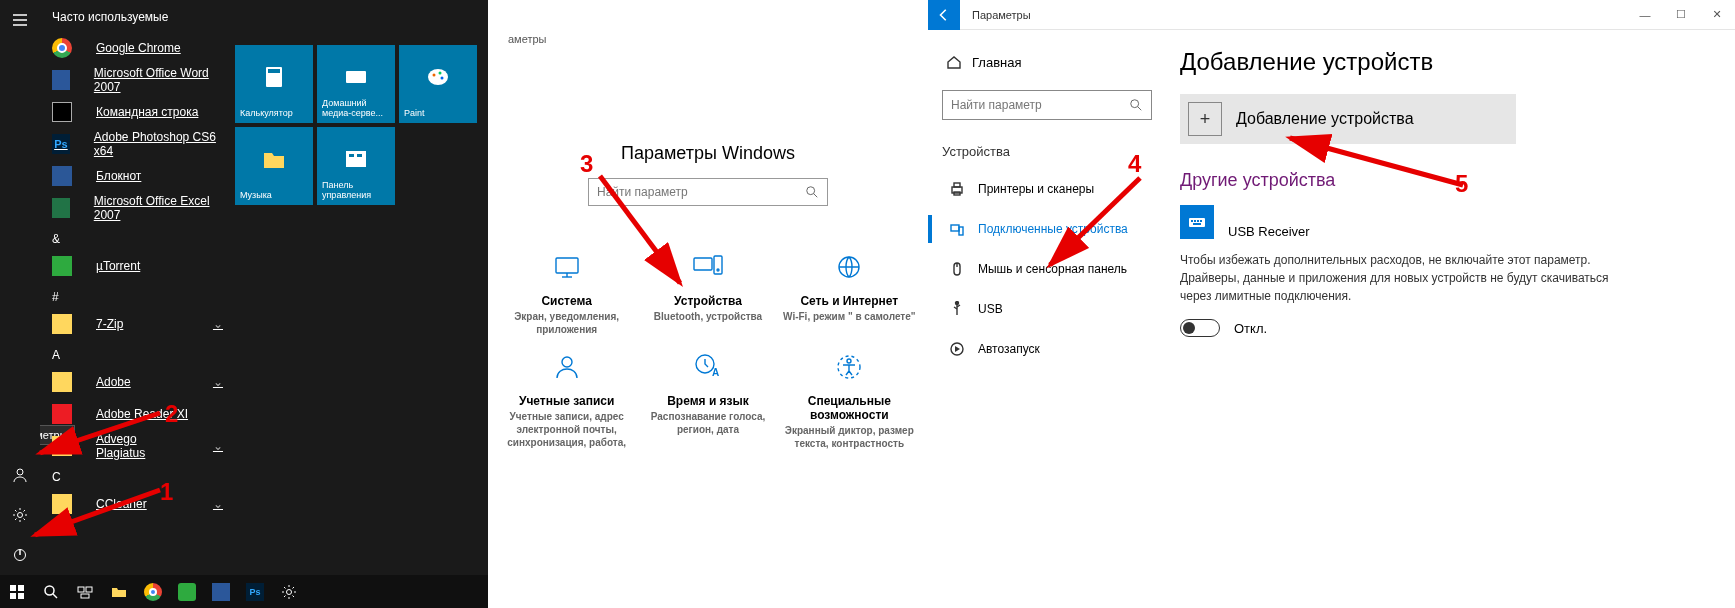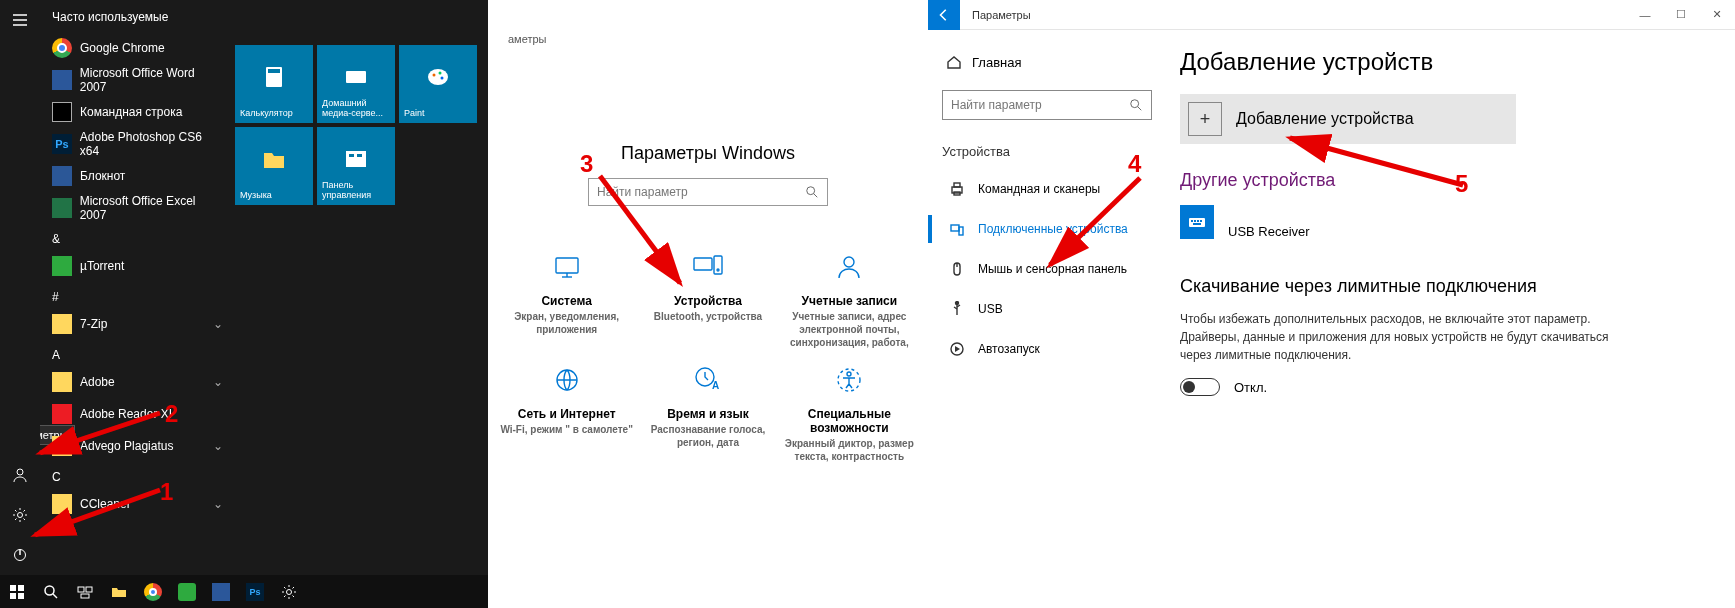--- a/index.html
+++ b/index.html
@@ -8,21 +8,21 @@
 
 .start-panel { position: absolute; left: 0; top: 0; width: 488px; height: 575px; background: #1a1a1a; color: #fff; font-size: 12px; }
 .rail { position: absolute; left: 0; top: 0; width: 40px; height: 575px; background: #1a1a1a; display: flex; flex-direction: column; justify-content: space-between; }
 .rail-top, .rail-bottom { display:flex; flex-direction:column; }
 .rail-btn { width: 40px; height: 40px; display: flex; align-items: center; justify-content: center; color: #fff; }
 .rail-btn svg { width: 16px; height: 16px; fill: #fff; }
 .rail-tooltip { position:absolute; left:2px; bottom:130px; background:#2b2b2b; padding:3px 6px; font-size:11px; border:1px solid #555; }
 
 .apps-col { position: absolute; left: 40px; top: 0; width: 195px; height: 575px; }
 .apps-header { padding: 10px 12px 8px; font-size: 12px; color: #fff; }
-.app-row { display:flex; align-items:center; height:32px; padding:0 12px; gap:8px; color:#fff; font-size:12px; }
+.app-row { display:flex; align-items:center; height:32px; padding:0 12px; gap:24px; color:#fff; font-size:12px;text-decoration:underline; }
 .app-icon { width:20px; height:20px; display:flex; align-items:center; justify-content:center; font-size:11px; color:#fff; }
 .app-icon.chrome { background: conic-gradient(#ea4335 0 120deg,#34a853 120deg 240deg,#fbbc05 240deg 360deg); border-radius:50%; position:relative; }
 .app-icon.chrome::after{content:'';position:absolute;inset:5px;background:#4285f4;border-radius:50%;border:2px solid #fff;}
 .app-icon.word { background:#2b579a; }
 .app-icon.cmd { background:#000; border:1px solid #aaa; }
 .app-icon.ps { background:#001e36; color:#31a8ff; font-weight:bold; }
 .app-icon.notepad { background:#2b5797; }
 .app-icon.excel { background:#217346; }
 .app-icon.utorrent { background:#2eaa3f; }
 .app-icon.folder { background:#ffd75e; }
@@ -328,36 +328,36 @@
             <rect x="23" y="6" width="8" height="18" rx="1"></rect>
             <circle cx="27" cy="20" r="1"></circle>
           </svg>
         </div>
         <div class="sm-item-title">Устройства</div>
         <div class="sm-item-sub">Bluetooth, устройства</div>
       </div>
       <div class="sm-item">
         <div class="sm-item-icon">
           <svg viewBox="0 0 34 34">
-            <circle cx="17" cy="12" r="5"></circle>
-            <path d="M7 28c0-6 5-9 10-9s10 3 10 9"></path>
-          </svg>
-        </div>
-        <div class="sm-item-title">Учетные записи</div>
-        <div class="sm-item-sub">Учетные записи, адрес электронной почты, синхронизация, работа,</div>
+            <circle cx="17" cy="17" r="10"></circle>
+            <path d="M7 17h20M17 7c4 4 4 16 0 20M17 7c-4 4-4 16 0 20"></path>
+          </svg>
+        </div>
+        <div class="sm-item-title">Сеть и Интернет</div>
+        <div class="sm-item-sub">Wi-Fi, режим " в самолете"</div>
       </div>
       <div class="sm-item">
         <div class="sm-item-icon">
           <svg viewBox="0 0 34 34">
-            <circle cx="17" cy="17" r="10"></circle>
-            <path d="M7 17h20M17 7c4 4 4 16 0 20M17 7c-4 4-4 16 0 20"></path>
-          </svg>
-        </div>
-        <div class="sm-item-title">Сеть и Интернет</div>
-        <div class="sm-item-sub">Wi-Fi, режим " в самолете"</div>
+            <circle cx="17" cy="12" r="5"></circle>
+            <path d="M7 28c0-6 5-9 10-9s10 3 10 9"></path>
+          </svg>
+        </div>
+        <div class="sm-item-title">Учетные записи</div>
+        <div class="sm-item-sub">Учетные записи, адрес электронной почты, синхронизация, работа,</div>
       </div>
       <div class="sm-item">
         <div class="sm-item-icon">
           <svg viewBox="0 0 34 34">
             <circle cx="14" cy="14" r="9"></circle>
             <path d="M14 9v5l3 3"></path>
             <text x="21" y="26" font-size="10" fill="#0078d4" stroke="none">А</text>
           </svg>
         </div>
         <div class="sm-item-title">Время и язык</div>
@@ -409,21 +409,21 @@
       <div class="dp-section">Устройства</div>
       <div class="dp-nav" id="dp-nav">
           <div class="dp-nav-item">
             <div class="dp-nav-icon">
               <svg viewBox="0 0 16 16">
                 <rect x="3" y="6" width="10" height="6"></rect>
                 <rect x="5" y="2" width="6" height="4"></rect>
                 <rect x="5" y="11" width="6" height="3"></rect>
               </svg>
             </div>
-            <span>Командная и сканеры</span>
+            <span>Принтеры и сканеры</span>
           </div>
           <div class="dp-nav-item selected">
             <div class="dp-nav-icon">
               <svg viewBox="0 0 16 16">
                 <rect x="2" y="4" width="8" height="6"></rect>
                 <rect x="10" y="6" width="4" height="8"></rect>
               </svg>
             </div>
             <span>Подключенные устройства</span>
           </div>
@@ -470,21 +470,20 @@
               <rect x="2" y="6" width="16" height="9" rx="1" fill="#fff"></rect>
               <rect x="4" y="8" width="2" height="2" fill="#0078d4"></rect>
               <rect x="7" y="8" width="2" height="2" fill="#0078d4"></rect>
               <rect x="10" y="8" width="2" height="2" fill="#0078d4"></rect>
               <rect x="13" y="8" width="2" height="2" fill="#0078d4"></rect>
               <rect x="6" y="11" width="8" height="2" fill="#0078d4"></rect>
             </svg>
           </div>
         <span>USB Receiver</span>
       </div>
-      <div class="dp-h2b">Скачивание через лимитные подключения</div>
       <div class="dp-para">Чтобы избежать дополнительных расходов, не включайте этот параметр. Драйверы, данные и приложения для новых устройств не будут скачиваться через лимитные подключения.</div>
       <div class="dp-toggle">
         <div class="dp-tog"></div>
         <span>Откл.</span>
       </div>
     </div>
   </div>
 </div>
 
 <div class="arrow-num" style="left:160px; top:478px;">1</div>

